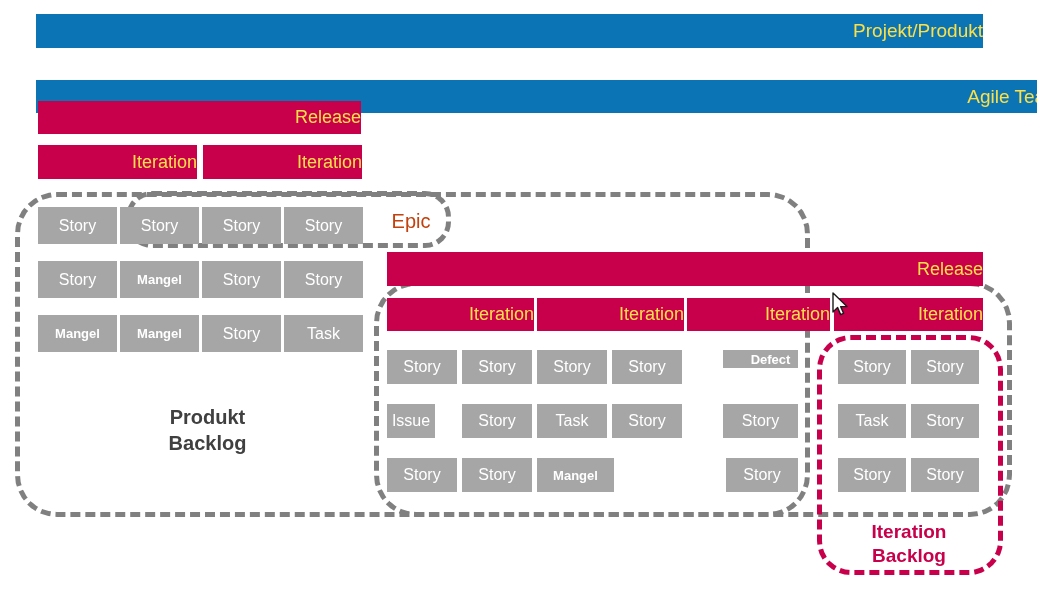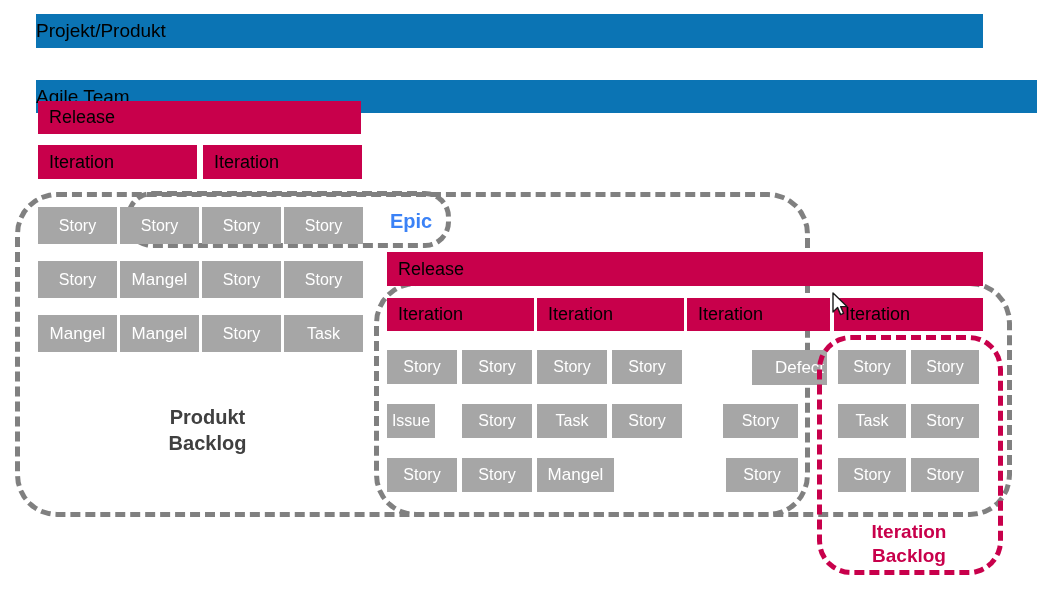--- a/index.html
+++ b/index.html
@@ -9,38 +9,38 @@
     background:#ffffff;
     font-family:"Liberation Sans", sans-serif;
     overflow:hidden;
     position:relative;
   }
   #stage{position:relative;width:1037px;height:596px;}
 
   
   .bar{
     position:absolute;
-    display:flex;align-items:center;justify-content:flex-start;
-    color:#000000;
+    display:flex;align-items:center;justify-content:flex-end;
+    color:#fde047;
     box-sizing:border-box;
     white-space:nowrap;
   }
   .bar-blue{background:#0b74b4;font-size:19px;}
   .bar-red{background:#c8004b;font-size:18px;padding-left:11px;}
 
   .card{
     position:absolute;
     background:#a6a6a6;
     color:#ffffff;
     display:flex;align-items:center;justify-content:center;
     font-size:16px;
     box-sizing:border-box;
     white-space:nowrap;
   }
-  .card.small{font-size:17px;}
+  .card.small{font-size:13px;font-weight:bold;}
 
   
   .dashbox{
     position:absolute;
     box-sizing:border-box;
     background:transparent;
   }
   .dash-gray{
     border:5px dashed #808080;
     border-radius:42px;
@@ -56,21 +56,21 @@
 
   .boxlabel{
     position:absolute;
     text-align:center;
     font-weight:bold;
     line-height:1.28;
     white-space:pre-line;
   }
   .label-gray{color:#404040;font-size:20px;}
   .label-red{color:#c8004b;font-size:19px;}
-  .label-epic{color:#3b82f6;font-size:20px;font-weight:bold;}
+  .label-epic{color:#c2410c;font-size:20px;font-weight:normal;}
 
   
   #cursor{position:absolute;width:18px;height:26px;pointer-events:none;}
 </style>
 </head>
 <body>
 
 <div id="stage">
 
   <div class="bar bar-blue" style="left:36px;top:14px;width:947px;height:34px;">
@@ -141,21 +141,21 @@
 
   <div class="card" style="left:387px;top:404px;width:48px;height:34px;">Issue</div>
   <div class="card" style="left:462px;top:404px;width:70px;height:34px;">Story</div>
   <div class="card" style="left:537px;top:404px;width:70px;height:34px;">Task</div>
   <div class="card" style="left:612px;top:404px;width:70px;height:34px;">Story</div>
 
   <div class="card" style="left:387px;top:458px;width:70px;height:34px;">Story</div>
   <div class="card" style="left:462px;top:458px;width:70px;height:34px;">Story</div>
   <div class="card small" style="left:537px;top:458px;width:77px;height:34px;">Mangel</div>
 
-  <div class="card small" style="left:752px;top:350px;width:75px;height:35px;padding-left:20px;">Defect</div>
+  <div class="card small" style="left:723px;top:350px;width:75px;height:18px;padding-left:20px;">Defect</div>
   <div class="card" style="left:723px;top:404px;width:75px;height:34px;">Story</div>
   <div class="card" style="left:726px;top:458px;width:72px;height:34px;">Story</div>
 
   <div class="dashbox dash-red" style="left:817px;top:335px;width:186px;height:240px;"></div>
 
   <div class="card" style="left:838px;top:350px;width:68px;height:34px;">Story</div>
   <div class="card" style="left:911px;top:350px;width:68px;height:34px;">Story</div>
   <div class="card" style="left:838px;top:404px;width:68px;height:34px;">Task</div>
   <div class="card" style="left:911px;top:404px;width:68px;height:34px;">Story</div>
   <div class="card" style="left:838px;top:458px;width:68px;height:34px;">Story</div>

